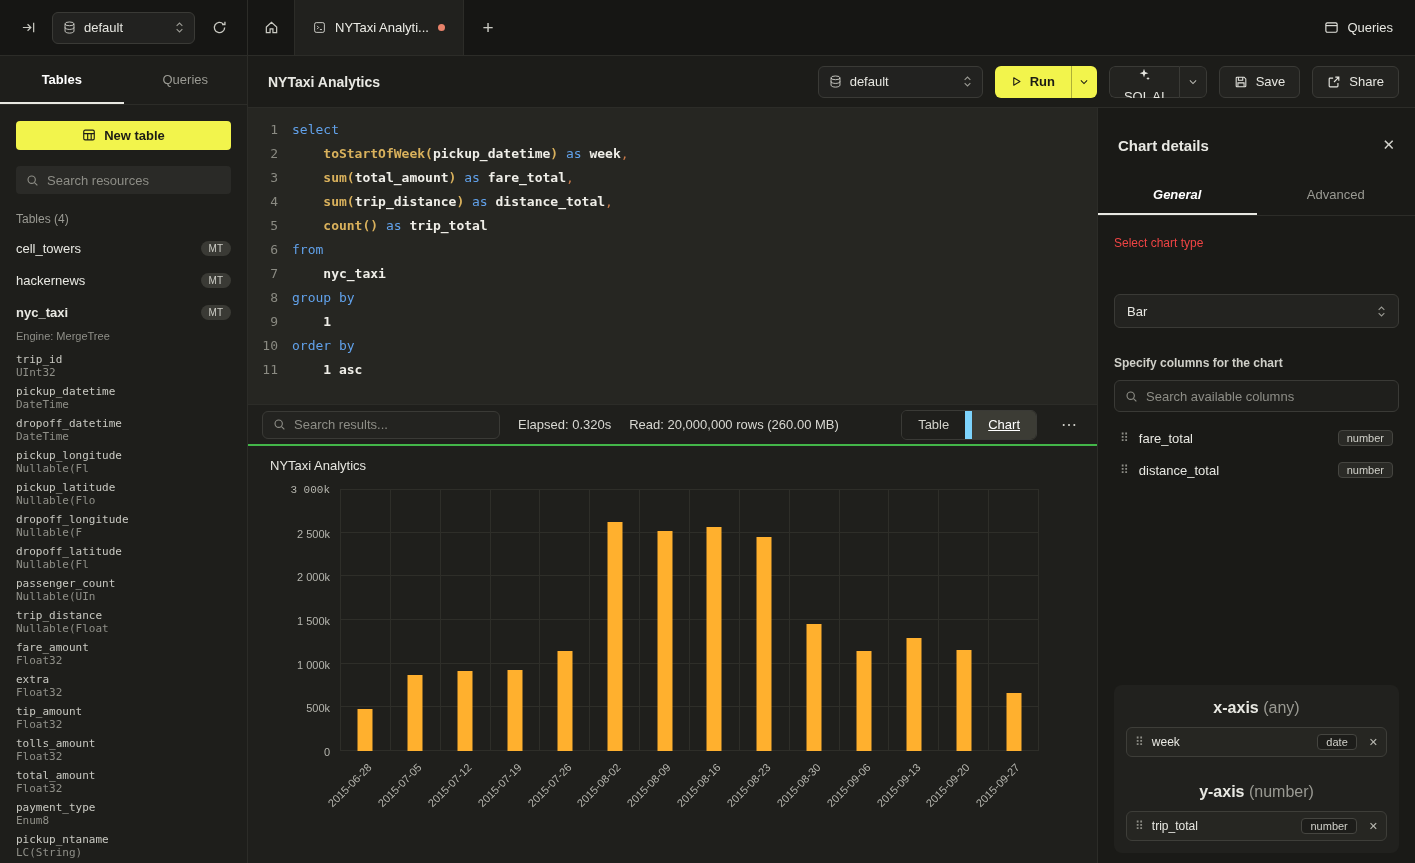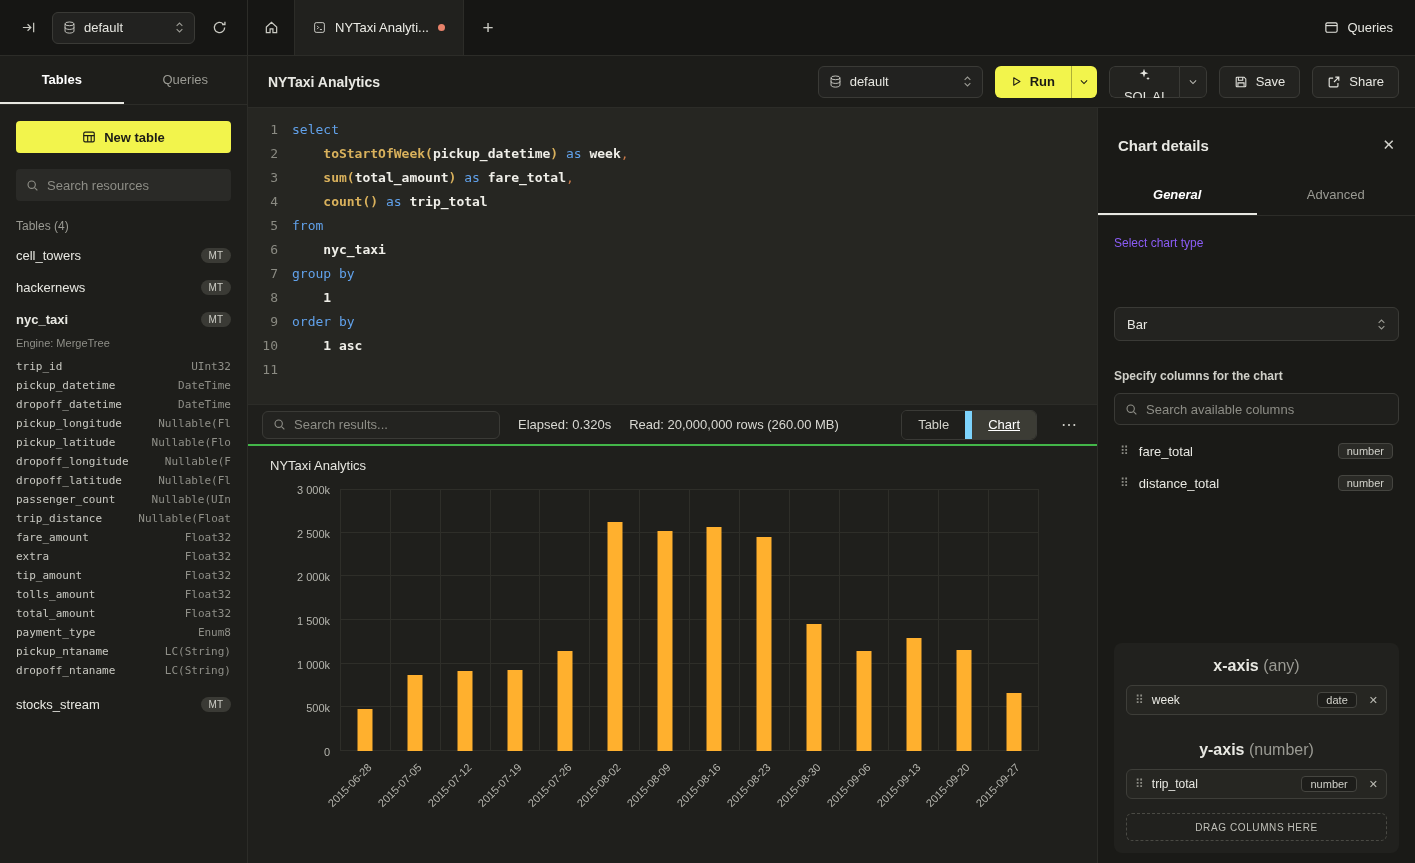--- a/index.html
+++ b/index.html
@@ -37,21 +37,21 @@
   .sb-search { margin:16px 16px 0; height:32px; background:#2a2a27; border-radius:4px; display:flex; align-items:center; gap:8px; padding:0 10px; color:#8d8d86; }
   .sb-search input, .rp-search input, .results-search input { background:none; border:none; outline:none; color:#d8d8d2; font-size:13px; width:100%; font-family:inherit; }
   .sb-search input::placeholder, .rp-search input::placeholder, .results-search input::placeholder { color:#8d8d86; }
   .sb-section-label { padding:18px 16px 6px; font-size:12px; color:#9a9a93; }
   .tables-list { overflow:hidden; }
   .table-row { height:32px; padding:0 16px; display:flex; align-items:center; justify-content:space-between; cursor:pointer; color:#e8e8e2; }
   .table-row.expanded .t-name { font-weight:700; }
   .mt-badge { background:#3a3a35; color:#cdcdc6; font-size:10px; padding:2px 8px; border-radius:10px; }
   .engine-line { padding:2px 16px 8px; font-size:11px; color:#8f8f88; }
   .col-list { padding-bottom:8px; }
-  .sb-col-row { display:flex; justify-content:space-between; padding:3px 16px; font-family:"DejaVu Sans Mono",monospace; font-size:11px; cursor:pointer; }
+  .sb-col-row { display:flex; justify-content:space-between; padding:3px 16px; font-family:"DejaVu Sans Mono",monospace; font-size:11px; cursor:pointer;flex-direction:column; }
   .sb-col-row .c-name { color:#c9c9c2; }
   .sb-col-row .c-type { color:#8f8f88; }
 
   
   .main-header { height:52px; flex:none; display:flex; align-items:center; gap:12px; padding:0 16px 0 20px; background:#1c1c19; border-bottom:1px solid #2c2c28; }
   .main-title { font-size:14px; font-weight:700; margin-right:auto; }
   .hdr-db { width:165px; height:32px; flex:none; }
   .btn { height:32px; border-radius:6px; border:1px solid #3a3a36; background:#232320; color:#e6e6e0;
          display:flex; align-items:center; gap:8px; padding:0 14px; font-size:13px; cursor:pointer; font-family:inherit; }
   .btn-group { display:flex; height:32px; border-radius:6px; overflow:hidden; }
@@ -99,21 +99,21 @@
   .y-tick { position:absolute; right:calc(100% + 10px); width:55px; text-align:right; font-size:11px; color:#b5b5ae; }
 
   
   .rp-header { display:flex; align-items:center; justify-content:space-between; padding:28px 20px 22px; }
   .rp-title { font-size:15px; font-weight:700; }
   .rp-close { background:none; border:none; color:#d2d2cb; font-size:15px; cursor:pointer; }
   .rp-tabs { display:flex; border-bottom:1px solid #2c2c28; flex:none; }
   .rp-tab { flex:1; text-align:center; padding:11px 0; color:#9a9a93; cursor:pointer; border-bottom:2px solid transparent; }
   .rp-tab.active { color:#ffffff; font-weight:700; border-bottom-color:#e8e8e2;font-style:italic; }
   .rp-body { flex:1; display:flex; flex-direction:column; padding:20px 16px 10px; min-height:0; }
-  .rp-label { font-size:12px; color:#8b5cf6; margin-bottom:21px; }
+  .rp-label { font-size:12px; color:#ef4444; margin-bottom:8px; }
   .rp-select { height:34px; border:1px solid #3a3a36; background:#232320; border-radius:6px;
                display:flex; align-items:center; justify-content:space-between; padding:0 12px; cursor:pointer;margin-top:36px; }
   .rp-select .updown { color:#9b9b94; display:flex; }
   .rp-sublabel { font-size:12px; color:#cfcfc8; font-weight:700; margin:28px 0 10px; }
   .rp-search { height:32px; border:1px solid #3a3a36; background:#1f1f1c; border-radius:6px; display:flex; align-items:center; gap:8px; padding:0 10px; color:#8d8d86; margin-bottom:10px; }
   .avail-row { display:flex; align-items:center; gap:10px; padding:8px 6px; }
   .drag-handle { color:#8d8d86; font-size:12px; cursor:grab; }
   .avail-name { color:#e8e8e2; }
   .type-badge { margin-left:auto; background:#2a2a26; border:1px solid #454540; border-radius:4px; font-size:11px; padding:1px 8px; color:#d0d0c9; }
   .axis-box { margin-top:auto; background:#21211e; border-radius:8px; padding:14px 12px 12px; }
@@ -396,20 +396,21 @@
               <div>7</div>
               <div>8</div>
               <div>9</div>
               <div>10</div>
               <div>11</div>
             </div>
           <div class="code">
               <div class="code-line"><span class="tk-kw">select</span></div>
               <div class="code-line"><span class="tk-pl">    </span><span class="tk-fn">toStartOfWeek</span><span class="tk-pa">(</span><span class="tk-id">pickup_datetime</span><span class="tk-pa">)</span><span class="tk-pl"> </span><span class="tk-kw">as</span><span class="tk-pl"> </span><span class="tk-id">week</span><span class="tk-cm">,</span></div>
               <div class="code-line"><span class="tk-pl">    </span><span class="tk-fn">sum</span><span class="tk-pa">(</span><span class="tk-id">total_amount</span><span class="tk-pa">)</span><span class="tk-pl"> </span><span class="tk-kw">as</span><span class="tk-pl"> </span><span class="tk-id">fare_total</span><span class="tk-cm">,</span></div>
+              <div class="code-line"><span class="tk-pl">    </span><span class="tk-fn">sum</span><span class="tk-pa">(</span><span class="tk-id">trip_distance</span><span class="tk-pa">)</span><span class="tk-pl"> </span><span class="tk-kw">as</span><span class="tk-pl"> </span><span class="tk-id">distance_total</span><span class="tk-cm">,</span></div>
               <div class="code-line"><span class="tk-pl">    </span><span class="tk-fn">count</span><span class="tk-pa">()</span><span class="tk-pl"> </span><span class="tk-kw">as</span><span class="tk-pl"> </span><span class="tk-id">trip_total</span></div>
               <div class="code-line"><span class="tk-kw">from</span></div>
               <div class="code-line"><span class="tk-pl">    </span><span class="tk-id">nyc_taxi</span></div>
               <div class="code-line"><span class="tk-kw">group by</span></div>
               <div class="code-line"><span class="tk-pl">    </span><span class="tk-num">1</span></div>
               <div class="code-line"><span class="tk-kw">order by</span></div>
               <div class="code-line"><span class="tk-pl">    </span><span class="tk-num">1</span><span class="tk-pl"> </span><span class="tk-id">asc</span></div>
             </div>
         </div>
 
@@ -436,21 +437,21 @@
         <div class="chart-area">
           <div class="chart-title">NYTaxi Analytics</div>
           <div class="plot">
             <div>
                 <div class="y-tick" style="bottom: calc(0% - 7px);">0</div>
                 <div class="y-tick" style="bottom: calc(16.6667% - 7px);">500k</div>
                 <div class="y-tick" style="bottom: calc(33.3333% - 7px);">1 000k</div>
                 <div class="y-tick" style="bottom: calc(50% - 7px);">1 500k</div>
                 <div class="y-tick" style="bottom: calc(66.6667% - 7px);">2 000k</div>
                 <div class="y-tick" style="bottom: calc(83.3333% - 7px);">2 500k</div>
-                <div class="y-tick" style="bottom: calc(100% - 7px);">3 000k</div>
+                <div class="y-tick" style="bottom: calc(100% - 7px); font-family: Liberation Mono, monospace;">3 000k</div>
               </div>
             <div>
                 <div class="grid-line" style="bottom: 0%;"></div>
                 <div class="grid-line" style="bottom: 16.6667%;"></div>
                 <div class="grid-line" style="bottom: 33.3333%;"></div>
                 <div class="grid-line" style="bottom: 50%;"></div>
                 <div class="grid-line" style="bottom: 66.6667%;"></div>
                 <div class="grid-line" style="bottom: 83.3333%;"></div>
                 <div class="grid-line" style="bottom: calc(100% - 1px);"></div>
               </div>
@@ -576,19 +577,18 @@
               <span class="axis-hint">(number)</span>
             </div>
             <div>
                 <div class="chip">
                   <span class="drag-handle">⠿</span>
                   <span class="chip-name">trip_total</span>
                   <span class="type-badge">number</span>
                   <button class="chip-close">✕</button>
                 </div>
               </div>
-            <div class="drop-zone">DRAG COLUMNS HERE</div>
           </div>
         </div>
       </aside>
     </div>
   </div>
 </div>
 
 </body></html>

